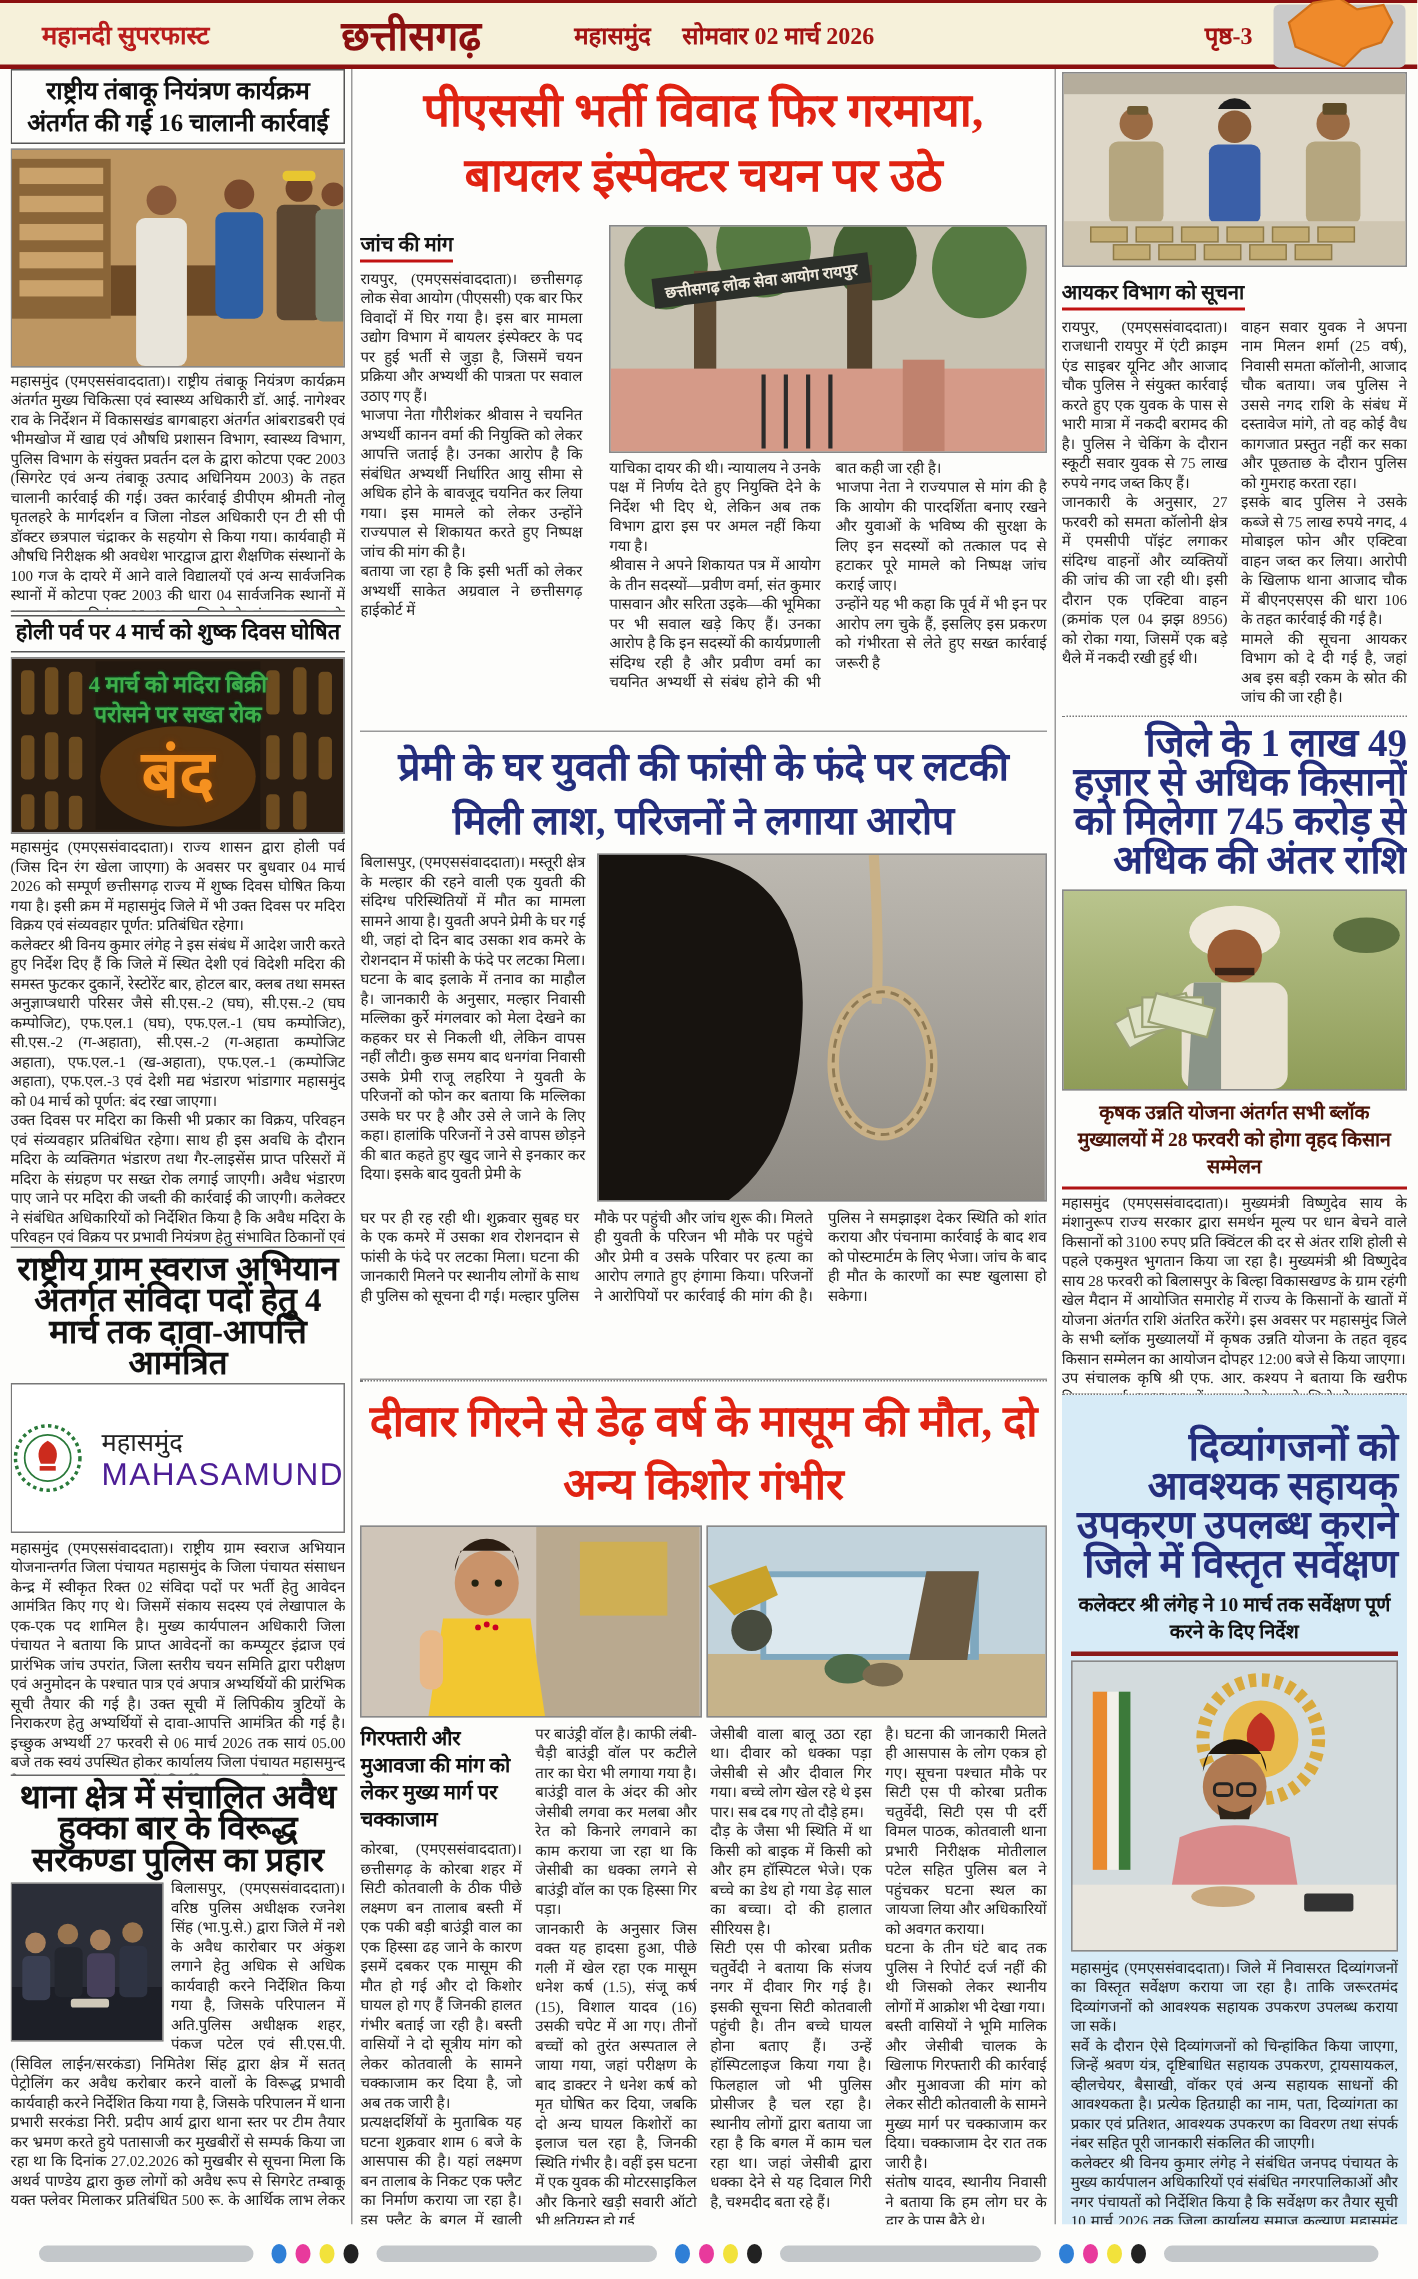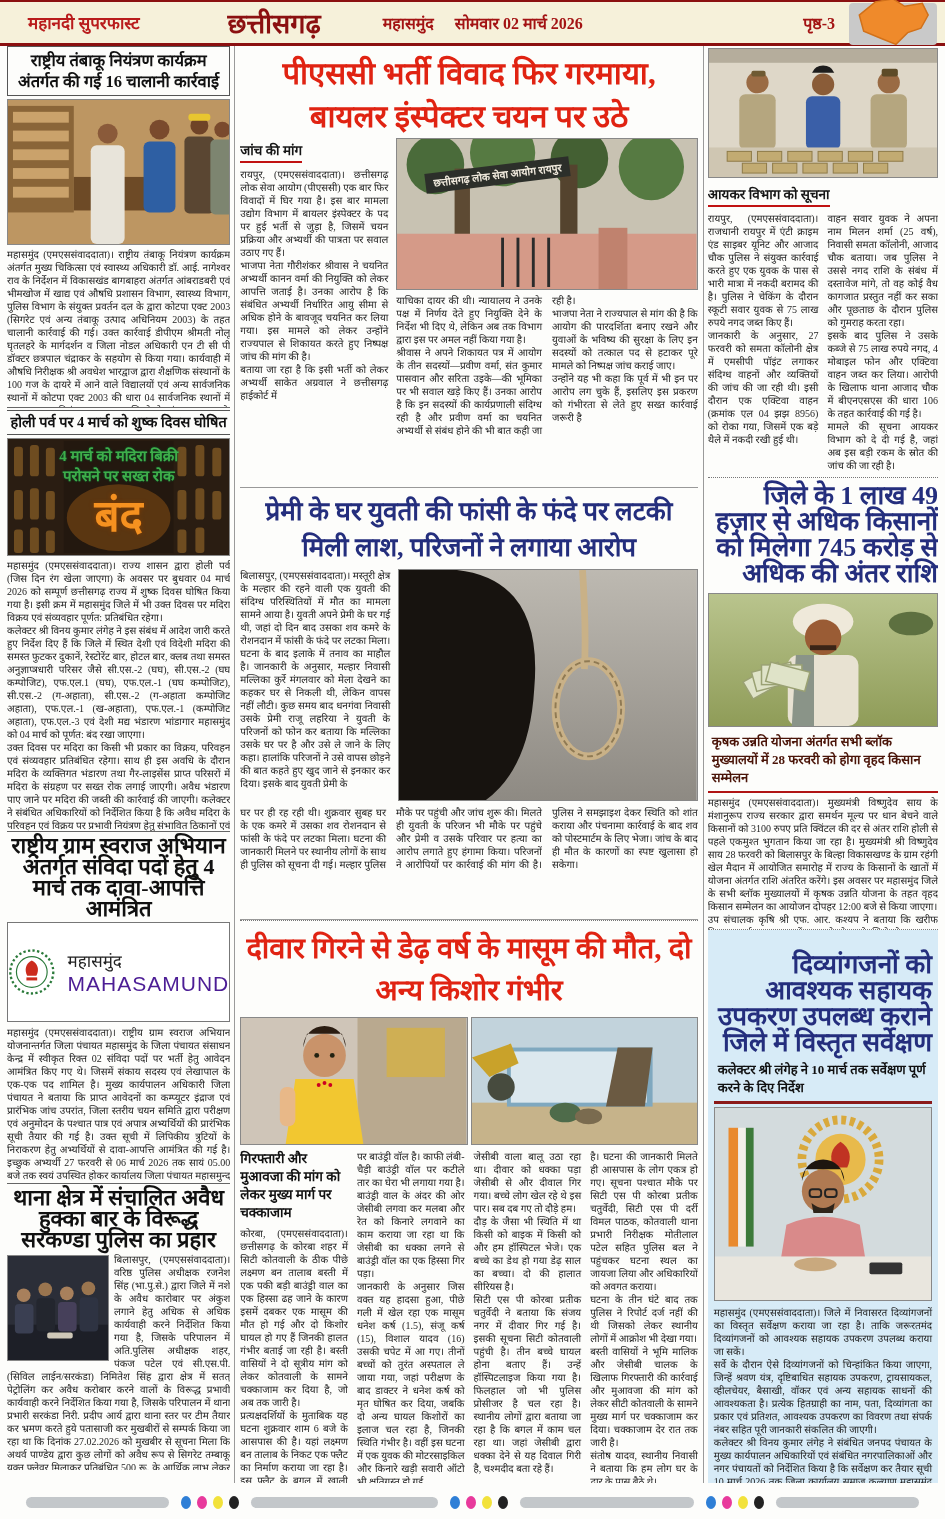--- a/index.html
+++ b/index.html
@@ -24,27 +24,27 @@
   .col.right{width:236px;padding-left:4px}
 
   .art{overflow:hidden;position:relative}
   .body{font-size:10px;line-height:13px;text-align:justify;white-space:pre-line;color:#1d1d1d}
 
   
   .hb{font-weight:700;text-align:center;color:#111}
   .h-a1{font-size:16.5px;line-height:21px;border:1.5px solid #555;padding:3px 2px;margin-bottom:3px}
   .h-a2{font-size:14.5px;line-height:19px;border-top:1px solid #555;border-bottom:1px solid #555;padding:2px 0;margin:2px 0 3px}
   .h-a3,.h-a4{font-size:22px;line-height:21px;margin:3px 0}
-  .h-red-big{color:#e02312;font-size:31px;line-height:43px;font-weight:700;text-align:center;padding:6px 0 0}
+  .h-red-big{color:#e02312;font-size:31px;line-height:43px;font-weight:700;text-align:center;padding:6px 0 12px}
   .h-blue-big{color:#242e7d;font-size:26px;line-height:36px;font-weight:700;text-align:center;padding:5px 0 3px}
   .h-red-mid{color:#e02312;font-size:29px;line-height:42px;font-weight:700;text-align:center;padding:4px 0}
   .h-red-sm{color:#d41f17;font-size:19.5px;line-height:26px;font-weight:700;text-align:center;padding:3px 0}
   .h-blue-sm{color:#242e7d;font-size:26px;line-height:26px;font-weight:700;text-align:right;padding:3px 0}
   .kicker{display:inline-block;font-weight:700;font-size:13.5px;border-bottom:2px solid #c11212;padding-bottom:2px;margin:3px 0 5px}
-  .subhead{font-weight:700;font-size:13px;line-height:18px;text-align:left;color:#4a1408;border-bottom:2px solid #b01414;padding:2px 4px 4px;margin-bottom:3px}
+  .subhead{font-weight:700;font-size:13px;line-height:18px;text-align:center;color:#4a1408;border-bottom:2px solid #b01414;padding:2px 4px 4px;margin-bottom:3px}
 
   
   .ph{position:relative;overflow:hidden;border:1px solid #888;background:#bbb}
   .ph svg{display:block;width:100%;height:100%}
 
   
   .a1{height:362px;border-bottom:1px solid #666;padding-bottom:2px}
   .ph-tobacco{height:146px;margin-bottom:3px}
   .a2{height:424px;border-bottom:1px solid #666}
   .ph-liquor{height:118px;margin-bottom:3px}
@@ -55,21 +55,21 @@
   .a3{height:352px;border-bottom:1px solid #666}
   .logobox{height:100px;border:1px solid #777;background:#fff;display:flex;align-items:center;justify-content:center;gap:12px;margin-bottom:4px}
   .logo-texts{text-align:left}
   .logo-hi{font-size:17px;color:#222}
   .logo-en{font-size:21px;font-weight:400;letter-spacing:1px;color:#4c1d95;font-family:"Liberation Sans",sans-serif}
   .a4{height:286px}
   .ph-hookah{width:102px;height:106px;float:left;margin:2px 5px 2px 0}
 
   
   .psc{height:441px}
-  .psc-grid{display:flex;gap:8px;height:332px}
+  .psc-grid{display:flex;gap:18px;height:332px}
   .psc-left{width:148px;flex:none}
   .psc-right{flex:1;display:flex;flex-direction:column}
   .ph-psc{height:152px;margin-bottom:4px}
   .cols2{column-count:2;column-gap:10px;height:168px}
   .sign-text{position:absolute;top:26px;left:28px;transform:rotate(-7deg);background:#2c2f2a;color:#efe9dc;font-size:10.5px;font-weight:700;padding:3px 8px;white-space:nowrap}
 
   .suicide{height:433px;border:1px solid #999;border-left:none;border-right:none;padding:1px 0}
   .sui-grid{display:flex;gap:8px;height:232px}
   .sui-left{width:150px;flex:none}
   .ph-noose{flex:1;height:232px}

